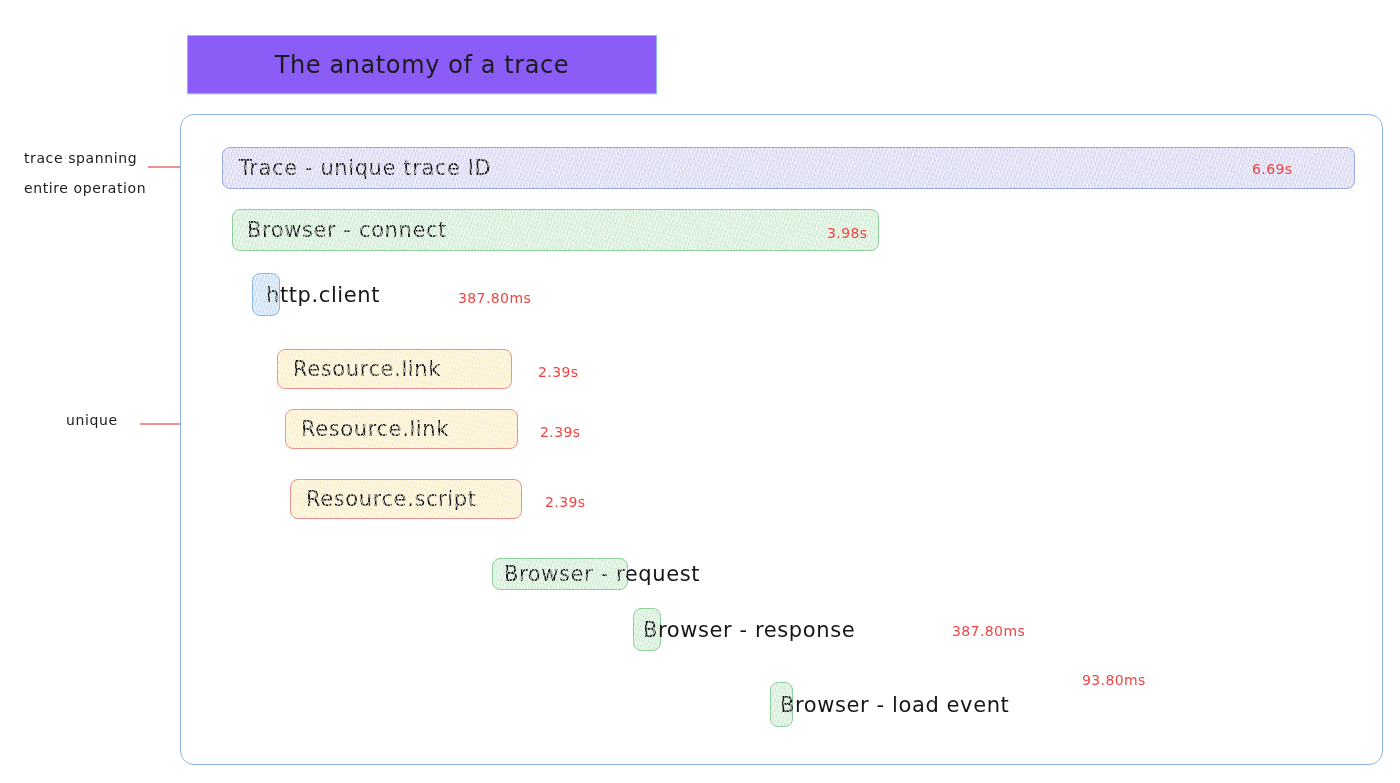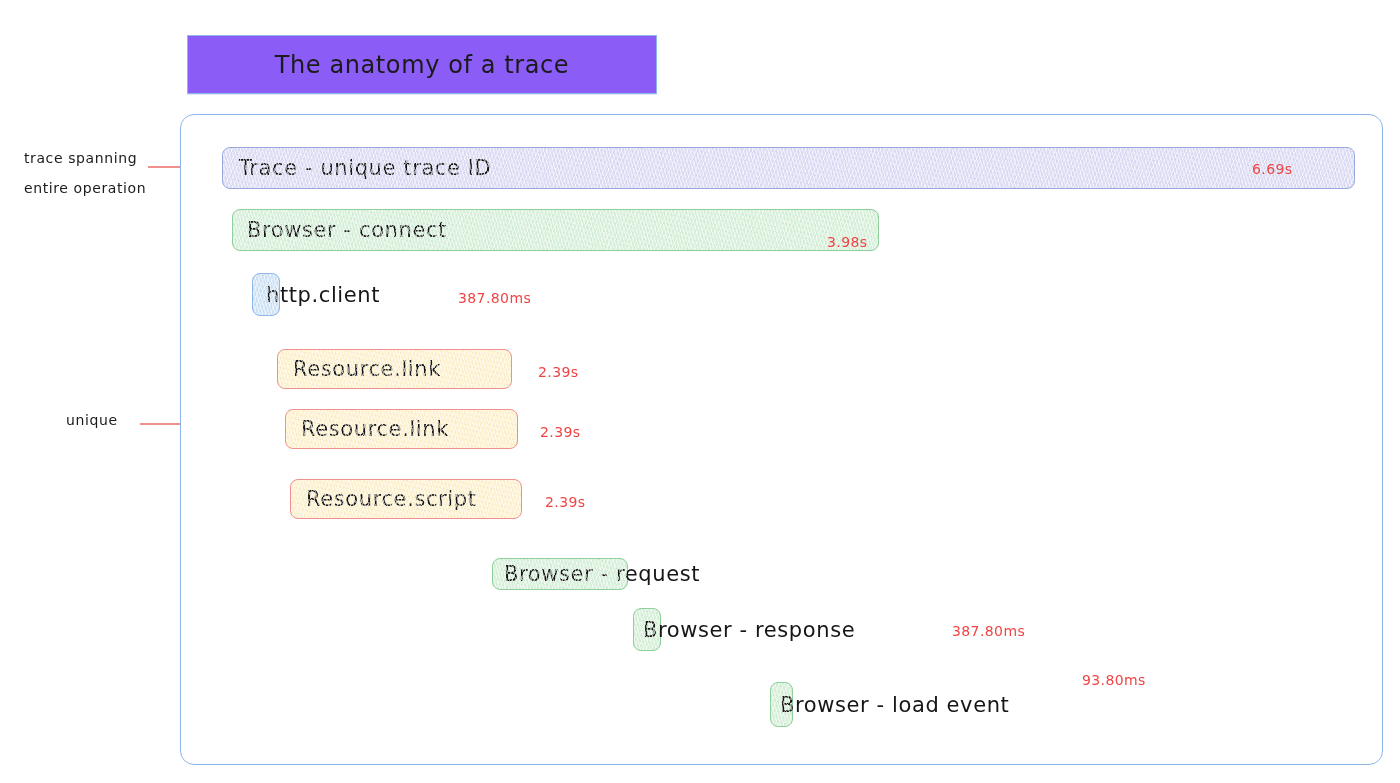--- a/index.html
+++ b/index.html
@@ -58,21 +58,21 @@
   }
 
   #bar-trace{left:222px;top:147px;width:1133px;height:42px;
     background:#dcdcf5;border:1.5px solid #9aa8e0;}
   #bar-trace .bar-label{left:16px;top:10px;}
   #dur-trace{left:1252px;top:161px;}
 
   #bar-connect{left:232px;top:209px;width:647px;height:42px;
     background:#d7f0da;border:1.5px solid #8fcf9b;}
   #bar-connect .bar-label{left:14px;top:10px;}
-  #dur-connect{left:827px;top:225px;margin-top:9px;}
+  #dur-connect{left:827px;top:225px;}
 
   #bar-http{left:252px;top:273px;width:28px;height:43px;
     background:#cfe3f7;border:1.5px solid #8fb6e8;}
   #bar-http .bar-label{left:13px;top:11px;}
   #dur-http{left:458px;top:290px;}
 
   #bar-res1{left:277px;top:349px;width:235px;height:40px;
     background:#fdf1ce;border:1.5px solid #f0908f;}
   #bar-res1 .bar-label{left:15px;top:9px;}
   #dur-res1{left:538px;top:364px;}

